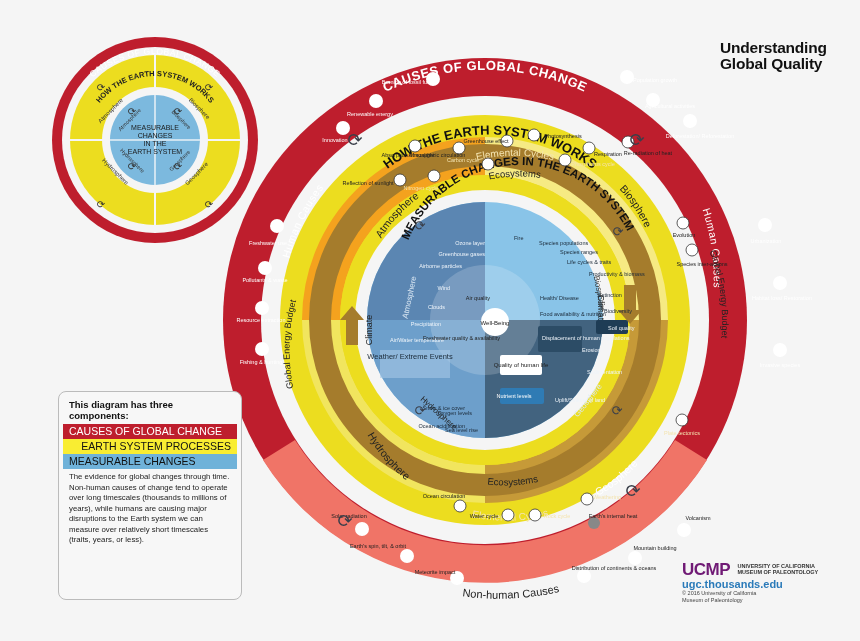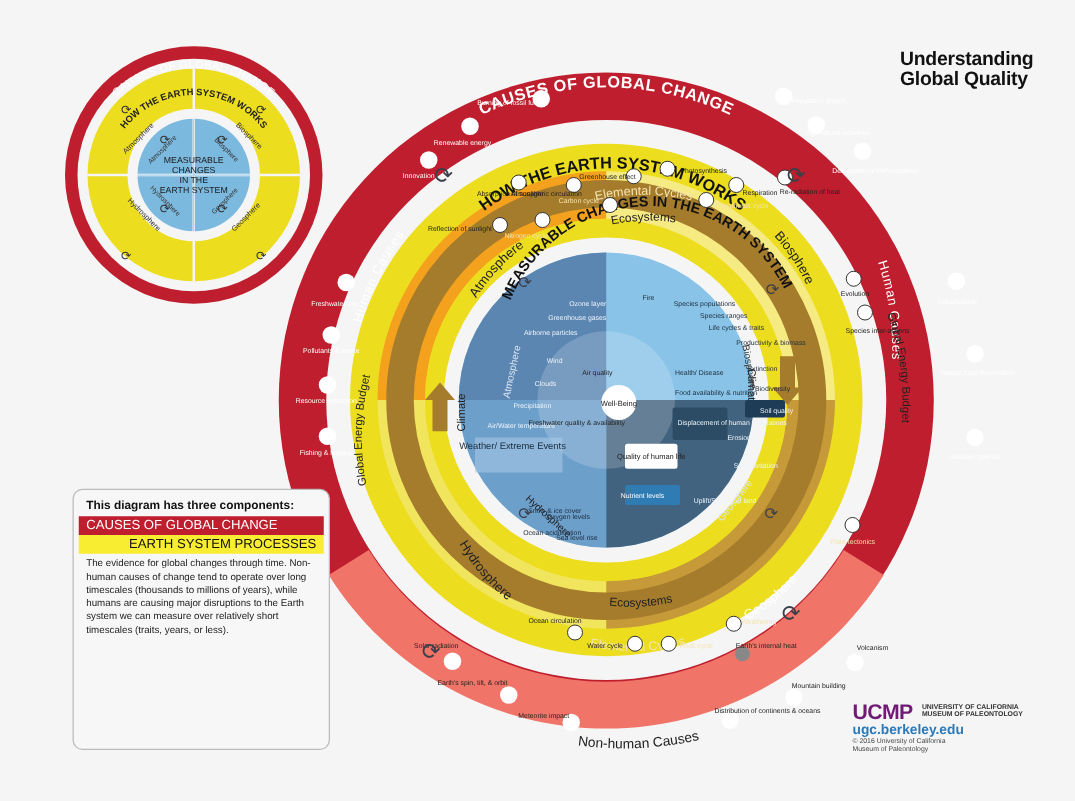--- a/index.html
+++ b/index.html
@@ -1,19 +1,19 @@
 <!DOCTYPE html>
 <html><head>
 <meta charset="utf-8">
 <style>
   html,body{margin:0;padding:0;}
   body{width:860px;height:641px;background:#f5f5f5;position:relative;overflow:hidden;font-family:"Liberation Sans","DejaVu Sans",sans-serif;}
   .title{position:absolute;left:720px;top:40px;font-weight:bold;font-size:15.5px;line-height:16px;color:#111;letter-spacing:-0.2px;}
   svg.main{position:absolute;left:0;top:0;}
-  .legend{position:absolute;left:58px;top:391px;width:206px;height:209px;background:#f7f7f7;border:1px solid #bbb;border-radius:8px;box-sizing:border-box;padding:5px 4px;}
+  .legend{position:absolute;left:58px;top:391px;width:184px;height:209px;background:#f7f7f7;border:1px solid #bbb;border-radius:8px;box-sizing:border-box;padding:5px 4px;}
   .legend .lh{font-weight:bold;font-size:9.5px;color:#111;margin:2px 6px 3px;}
   .legend .bar{font-size:10.5px;padding:1px 6px;margin:0;line-height:13px;}
   .legend .bar.red{background:#be1e2d;color:#fff;}
   .legend .bar.yel{background:#f9ed32;color:#111;text-align:right;}
   .legend .bar.blu{background:#6fb2d9;color:#111;}
   .legend .desc{font-size:7.8px;line-height:10.5px;color:#222;padding:3px 6px 4px;}
   .ucmp{position:absolute;left:682px;top:560px;}
   .ucmp .logo{font-weight:bold;font-size:17px;color:#701a75;letter-spacing:-0.5px;display:inline-block;}
   .ucmp .uc{display:inline-block;font-size:5.5px;line-height:6px;font-weight:bold;color:#333;vertical-align:top;margin-top:3px;margin-left:3px;}
   .ucmp .url{font-size:11px;color:#2a7ab9;font-weight:bold;margin-top:-2px;}
@@ -286,25 +286,26 @@
     <text x="618" y="236" font-size="13">⟳</text>
     <text x="420" y="415" font-size="13">⟳</text>
     <text x="617" y="415" font-size="13">⟳</text>
   </g>
 </svg>
 
 <div class="legend">
   <div class="lh">This diagram has three components:</div>
   <div class="bar red">CAUSES OF GLOBAL CHANGE</div>
   <div class="bar yel">EARTH SYSTEM PROCESSES</div>
+  <div class="bar blu">MEASURABLE CHANGES</div>
   <div class="desc">The evidence for global changes through time. Non-human causes of change tend to operate over long timescales (thousands to millions of years), while humans are causing major disruptions to the Earth system we can measure over relatively short timescales (traits, years, or less).</div>
 </div>
 
 <div class="ucmp">
   <span class="logo">UCMP</span>
   <span class="uc">
     <span>UNIVERSITY OF CALIFORNIA</span><br>
     <span>MUSEUM OF PALEONTOLOGY</span>
   </span>
-  <div class="url">ugc.berkeley.edu</div>
+  <div class="url">ugc.thousands.edu</div>
   <div class="copy">© 2016 University of California</div>
   <div class="copy">Museum of Paleontology</div>
 </div>
 
 </body></html>

